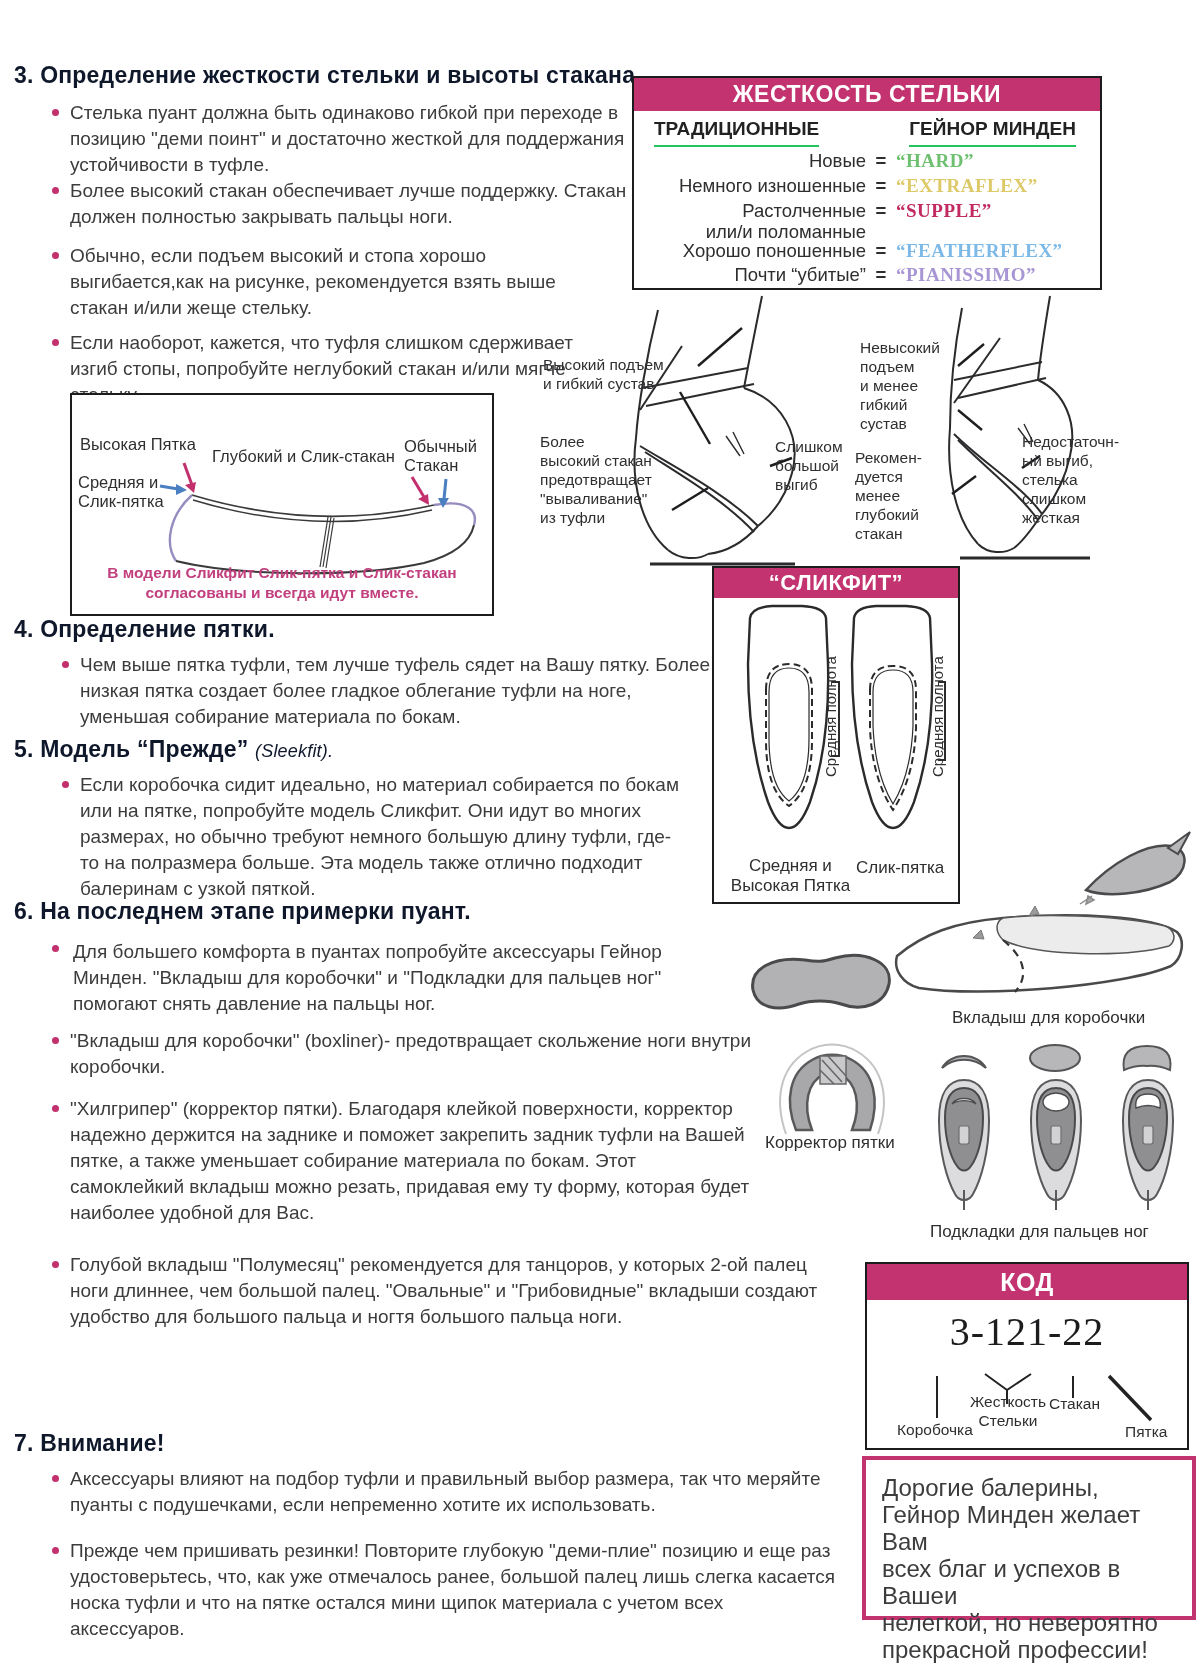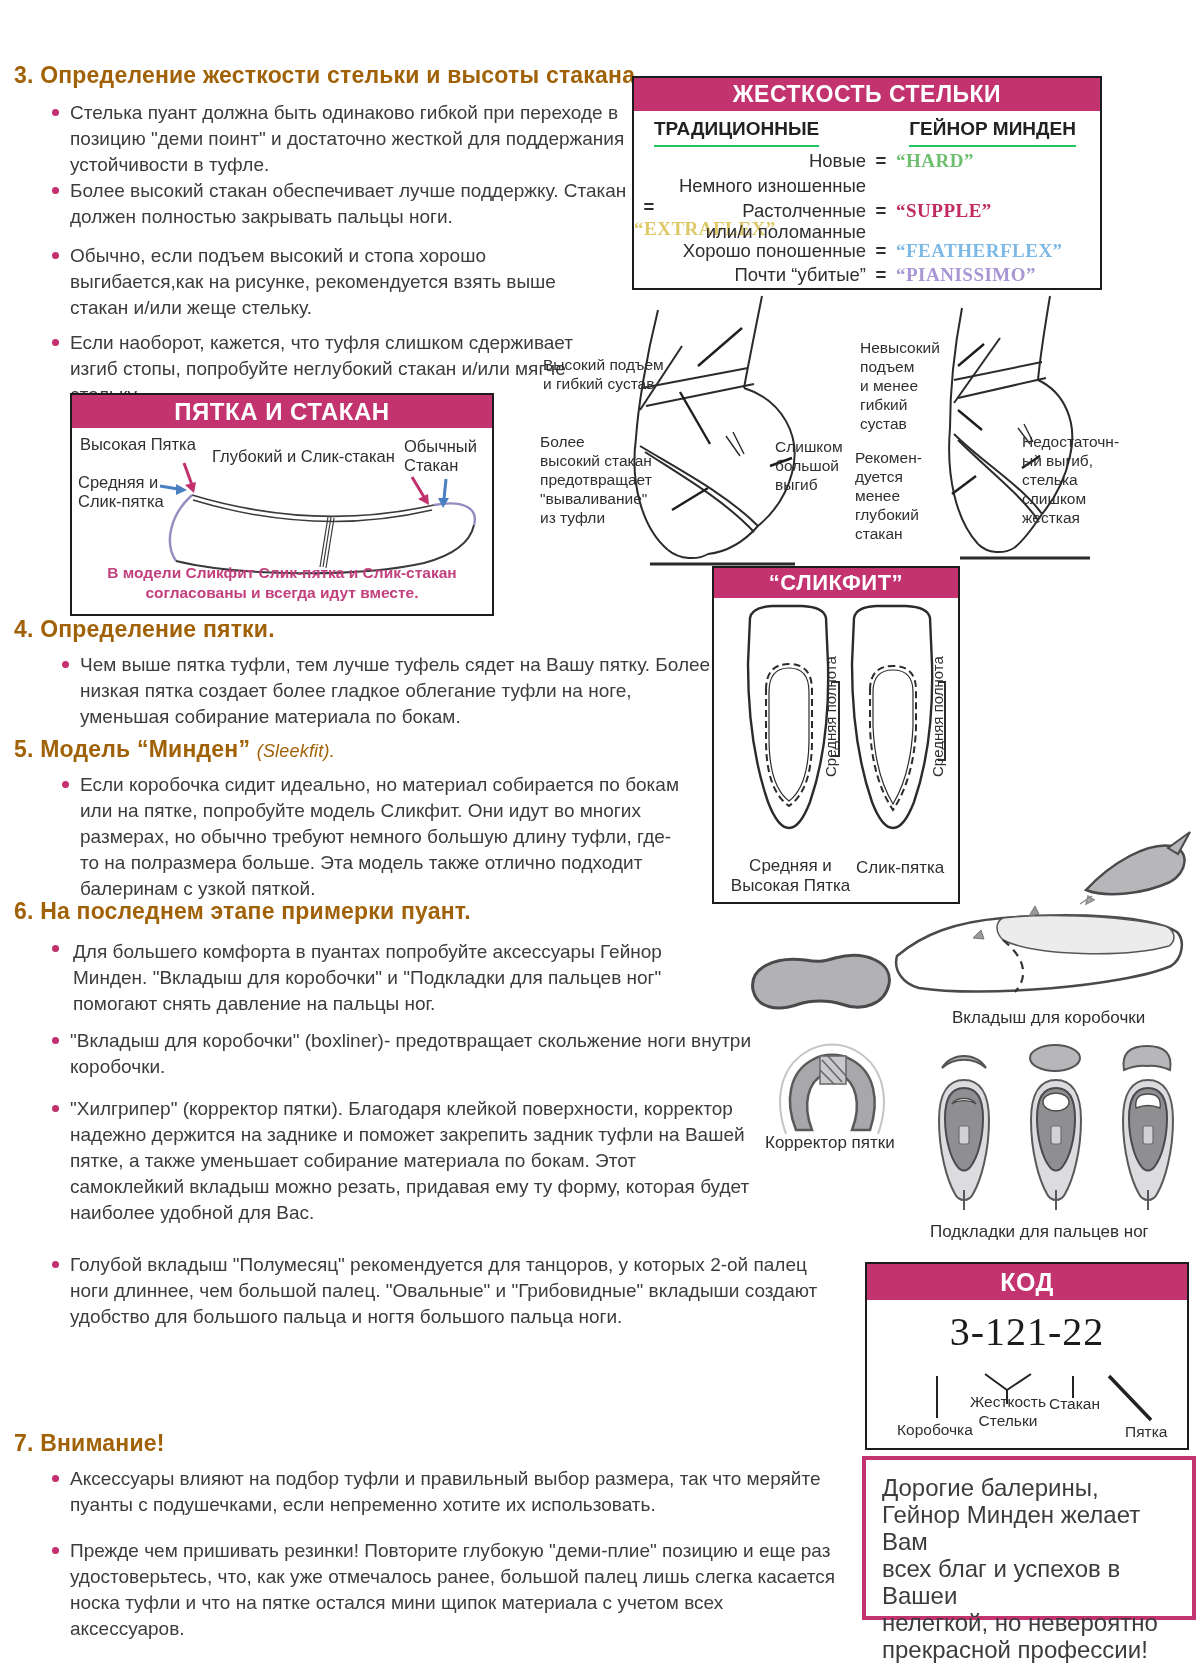--- a/index.html
+++ b/index.html
@@ -2,21 +2,21 @@
 <html><head>
 <meta charset="utf-8">
 <style>
   html,body{margin:0;padding:0;}
   body{
     width:1200px;height:1680px;position:relative;background:#ffffff;
     font-family:"Liberation Sans",sans-serif;color:#3c3c3e;overflow:hidden;
   }
   .pre{white-space:pre-line;}
   
-  .sec-h{position:absolute;font-size:23px;font-weight:bold;color:#a16207;letter-spacing:.2px;}
+  .sec-h{position:absolute;font-size:23px;font-weight:bold;color:#0f172a;letter-spacing:.2px;}
   .sec-h .suffix{font-size:18px;font-weight:normal;font-style:italic;}
   
   .bullet{position:absolute;display:flex;gap:11px;font-size:19px;line-height:26px;color:#3c3c3e;}
   .bullet .dot{flex:0 0 auto;width:7px;height:7px;border-radius:50%;background:#c2306e;margin-top:9px;}
   
   .frame{position:absolute;border:2px solid #1c1c1e;background:#fff;}
   .pinkbar{position:absolute;left:0;top:0;right:0;background:#c2336f;color:#fff;
     font-weight:bold;text-align:center;letter-spacing:.5px;}
   
   .tbl-cols{position:absolute;left:0;right:0;display:flex;font-size:19px;font-weight:bold;color:#222;}
@@ -65,21 +65,21 @@
   <div class="pinkbar" style="height:33px;font-size:23px;line-height:33px;">ЖЕСТКОСТЬ СТЕЛЬКИ</div>
   <div class="tbl-cols" style="top:40px;">
     <span style="margin-left:20px;">ТРАДИЦИОННЫЕ</span>
     <span style="margin-left:auto;margin-right:24px;">ГЕЙНОР МИНДЕН</span>
   </div>
   <div class="trow" style="top:72px;">
     <span class="trad pre">Новые</span>
     <span class="eq">=</span>
     <span class="gm" style="color:#6fbf70">“HARD”</span>
   </div>
-  <div class="trow" style="top:97px;flex-direction:column;">
+  <div class="trow" style="top:97px;">
     <span class="trad pre">Немного изношенные</span>
     <span class="eq">=</span>
     <span class="gm" style="color:#ddc968">“EXTRAFLEX”</span>
   </div>
   <div class="trow" style="top:122px;">
     <span class="trad pre">Растолченные
 или/и поломанные</span>
     <span class="eq">=</span>
     <span class="gm" style="color:#c22a62">“SUPPLE”</span>
   </div>
@@ -89,21 +89,20 @@
     <span class="gm" style="color:#7cb9e6">“FEATHERFLEX”</span>
   </div>
   <div class="trow" style="top:186px;">
     <span class="trad pre">Почти “убитые”</span>
     <span class="eq">=</span>
     <span class="gm" style="color:#a796d3">“PIANISSIMO”</span>
   </div>
 </div>
 
 <div class="frame" style="left:70px;top:393px;width:420px;height:219px;">
-  <div class="pinkbar" style="height:33px;font-size:24px;line-height:33px;">ПЯТКА И СТАКАН</div>
   <div class="lbl" style="left:8px;top:40px;font-size:16.5px;">Высокая Пятка</div>
   <div class="lbl pre" style="left:140px;top:52px;font-size:16.5px;">Глубокий и Слик-стакан</div>
   <div class="lbl pre" style="left:332px;top:42px;font-size:16.5px;">Обычный
 Стакан</div>
   <div class="lbl pre" style="left:6px;top:78px;font-size:16.5px;">Средняя и
 Слик-пятка</div>
   <svg style="left:0;top:60px;" width="416" height="120" viewBox="0 0 416 120">
     <path d="M120,40 C220,70 300,64 362,50" fill="none" stroke="#3a3a3c" stroke-width="1.6"></path>
     <path d="M121,45 C220,75 300,69 360,55" fill="none" stroke="#3a3a3c" stroke-width="1.4"></path>
     <path d="M120,40 C98,60 92,88 104,106" fill="none" stroke="#968cc0" stroke-width="2.4"></path>
@@ -203,21 +202,21 @@
   <span>4.</span>
   <span>Определение пятки.</span>
 </div>
 <div class="bullet" style="left:62px;top:652px;width:650px;">
   <span class="dot"></span>
   <p style="margin:0">Чем выше пятка туфли, тем лучше туфель сядет на Вашу пятку. Более низкая пятка создает более гладкое облегание туфли на ноге, уменьшая собирание материала по бокам.</p>
 </div>
 
 <div class="sec-h" style="left:14px;top:736px;">
   <span>5.</span>
-  <span>Модель “Минден”</span>
+  <span>Модель “Прежде”</span>
   <span class="suffix">(Sleekfit).</span>
 </div>
 <div class="bullet" style="left:62px;top:772px;width:620px;">
   <span class="dot"></span>
   <p style="margin:0">Если коробочка сидит идеально, но материал собирается по бокам или на пятке, попробуйте модель Сликфит. Они идут во многих размерах, но обычно требуют немного большую длину туфли, где-то на полразмера больше. Эта модель также отлично подходит балеринам с узкой пяткой.</p>
 </div>
 
 <div class="frame" style="left:712px;top:566px;width:244px;height:334px;">
   <div class="pinkbar" style="height:30px;font-size:22px;line-height:30px;">“СЛИКФИТ”</div>
   <svg style="left:0;top:34px;" width="240" height="254" viewBox="0 0 240 254">

